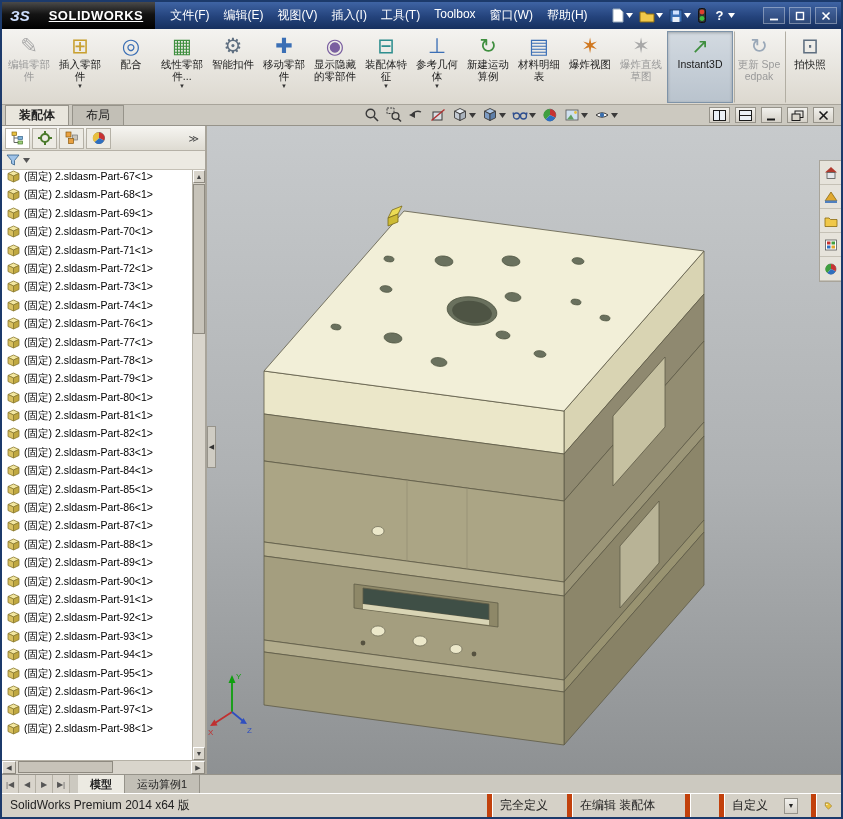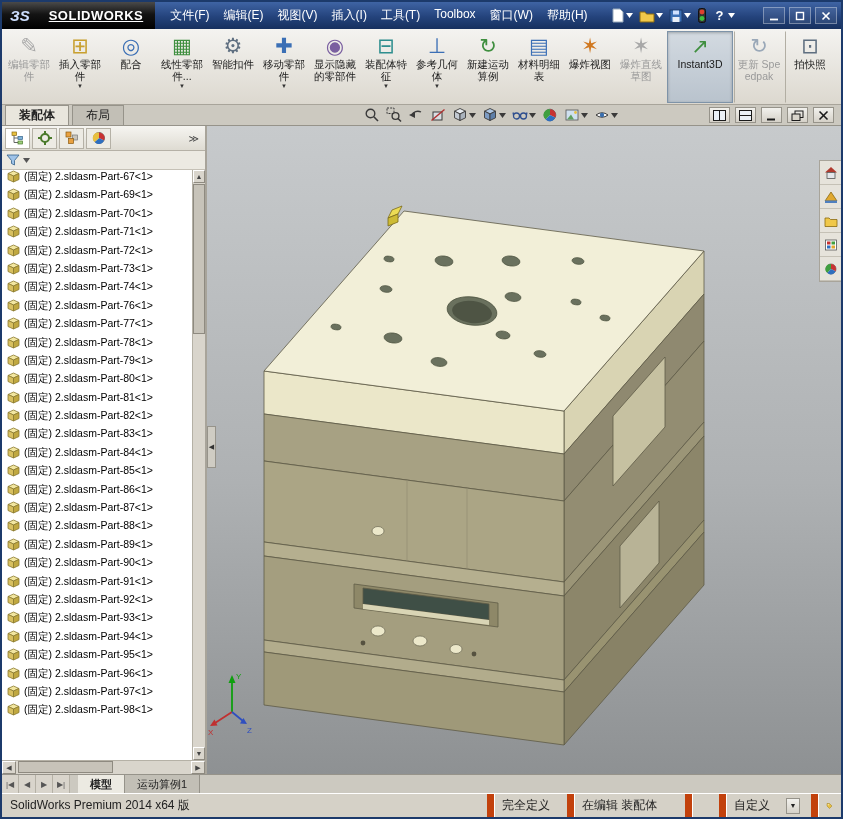--- a/index.html
+++ b/index.html
@@ -71,21 +71,21 @@
   .tp-btn{height:24px;display:flex;align-items:center;justify-content:center;border-bottom:1px solid #c5c1b6;}
 
   
   .bottomrow{height:19px;background:#ccc9c0;border-top:1px solid #96938a;display:flex;align-items:stretch;flex:0 0 auto;}
   .bt-nav{width:17px;display:flex;align-items:center;justify-content:center;font-size:8px;color:#555;border-right:1px solid #b5b1a6;background:#d9d5cc;}
   .btab{padding:0 12px;font-size:11px;line-height:18px;border-right:1px solid #96938a;background:#c2bfb6;color:#222;}
   .btab.active{background:#eceae2;font-weight:bold;}
 
   
   .statusbar{height:24px;background:#d5d1c7;display:flex;align-items:stretch;font-size:12px;color:#222;flex:0 0 auto;border-top:1px solid #fff;}
-  .sb-seg{display:flex;align-items:center;padding:0 8px;border-left:7px solid #c2410c;box-shadow:inset 1px 0 0 #fff;white-space:nowrap;}
+  .sb-seg{display:flex;align-items:center;padding:0 8px;border-left:5px solid #c2410c;box-shadow:inset 1px 0 0 #fff;white-space:nowrap;}
   .sb-left{flex:1;padding-left:8px;display:flex;align-items:center;}
   .sb-combo{display:flex;align-items:center;gap:16px;}
   .sb-combo .dd-box{width:14px;height:16px;background:linear-gradient(#f2f1ed,#d5d1c8);border:1px solid #96938a;display:flex;align-items:center;justify-content:center;font-size:7px;}
 </style>
 </head>
 <body>
 
 <div class="window">
 
   <div class="titlebar">
@@ -454,20 +454,28 @@
 
             <div class="tree-row">
               <svg width="13" height="13" viewBox="0 0 13 13">
                 <polygon points="6.5,1 12,3.5 6.5,6 1,3.5" fill="#f2e6a0" stroke="#8a7a30" stroke-width="0.8"></polygon>
                 <polygon points="1,3.5 6.5,6 6.5,12 1,9.5" fill="#d8c060" stroke="#8a7a30" stroke-width="0.8"></polygon>
                 <polygon points="12,3.5 6.5,6 6.5,12 12,9.5" fill="#c0a840" stroke="#8a7a30" stroke-width="0.8"></polygon>
               </svg>
               <span>(固定) 2.sldasm-Part-67&lt;1&gt;</span>
             </div>
 
+            <div class="tree-row">
+              <svg width="13" height="13" viewBox="0 0 13 13">
+                <polygon points="6.5,1 12,3.5 6.5,6 1,3.5" fill="#f2e6a0" stroke="#8a7a30" stroke-width="0.8"></polygon>
+                <polygon points="1,3.5 6.5,6 6.5,12 1,9.5" fill="#d8c060" stroke="#8a7a30" stroke-width="0.8"></polygon>
+                <polygon points="12,3.5 6.5,6 6.5,12 12,9.5" fill="#c0a840" stroke="#8a7a30" stroke-width="0.8"></polygon>
+              </svg>
+              <span>(固定) 2.sldasm-Part-68&lt;1&gt;</span>
+            </div>
 
             <div class="tree-row">
               <svg width="13" height="13" viewBox="0 0 13 13">
                 <polygon points="6.5,1 12,3.5 6.5,6 1,3.5" fill="#f2e6a0" stroke="#8a7a30" stroke-width="0.8"></polygon>
                 <polygon points="1,3.5 6.5,6 6.5,12 1,9.5" fill="#d8c060" stroke="#8a7a30" stroke-width="0.8"></polygon>
                 <polygon points="12,3.5 6.5,6 6.5,12 12,9.5" fill="#c0a840" stroke="#8a7a30" stroke-width="0.8"></polygon>
               </svg>
               <span>(固定) 2.sldasm-Part-69&lt;1&gt;</span>
             </div>
 

